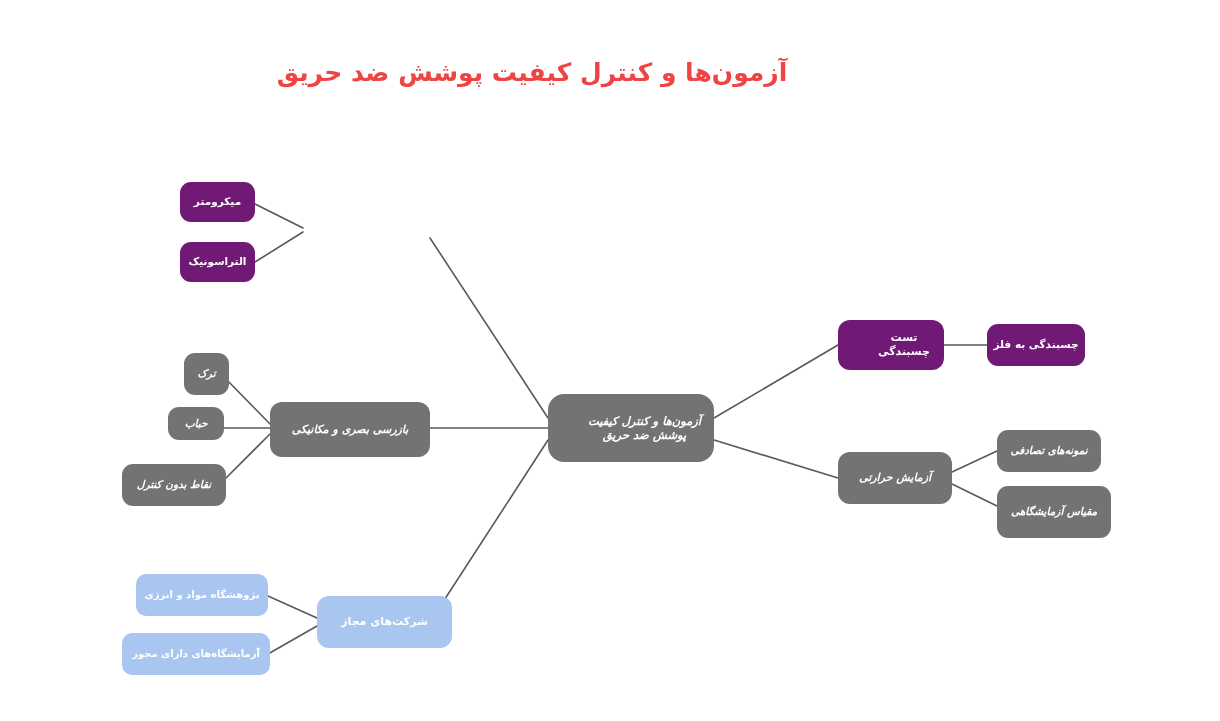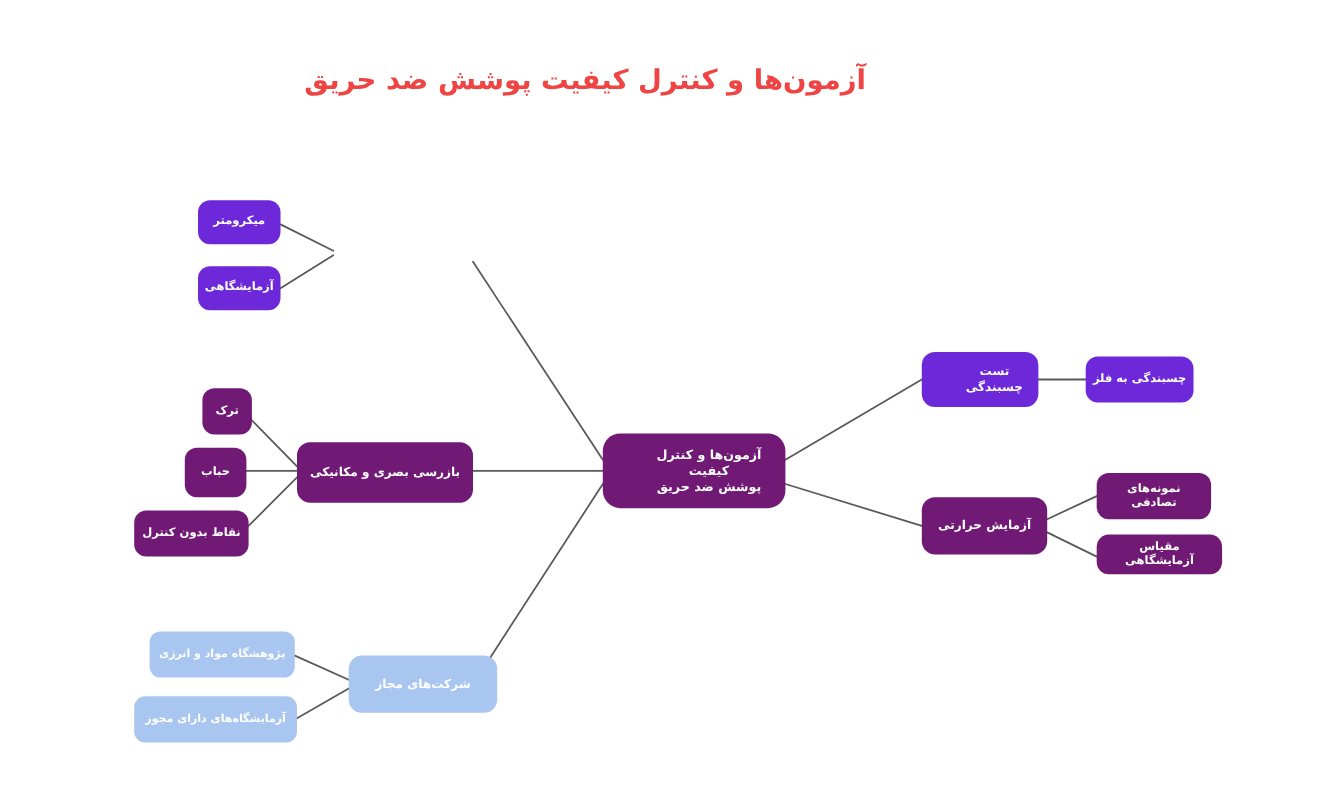--- a/index.html
+++ b/index.html
@@ -63,22 +63,22 @@
     font-size: 11px;
   }
   .node.leaf {
     font-size: 10.5px;
     border-radius: 11px;
   }
   .node.leaf-sm {
     font-size: 10px;
     border-radius: 10px;
   }
-  .c-bright  { background: #701a75; }
-  .c-medium  { background: #6d28d9; align-items: center; }
+  .c-bright  { background: #737373; font-style: italic; }
+  .c-medium  { background: #701a75; align-items: center; }
   .c-light   { background: #a8c6f0; }
   .node span { display: block; }
 </style>
 </head>
 <body>
 
 <div id="canvas">
 
   <div class="title">آزمون‌ها و کنترل کیفیت پوشش ضد حریق</div>
 
@@ -118,32 +118,32 @@
       <span>پوشش ضد حریق</span>
     </div>
   </div>
 
 
   <div class="node leaf c-medium" style="left:180px; top:182px; width:75px; height:40px;">
     <span>میکرومتر</span>
   </div>
 
   <div class="node leaf c-medium" style="left:180px; top:242px; width:75px; height:40px;">
-    <span>آزمایشگاهی</span>
+    <span>التراسونیک</span>
   </div>
 
   <div class="node branch c-bright" style="left:270px; top:402px; width:160px; height:55px;text-align:right;">
     <span>بازرسی بصری و مکانیکی</span>
   </div>
 
   <div class="node leaf c-bright" style="left:184px; top:353px; width:45px; height:42px;">
     <span>ترک</span>
   </div>
 
-  <div class="node leaf c-bright" style="left:168px; top:407px; width:56px; height:45px;justify-content:center;">
+  <div class="node leaf c-bright" style="left:168px; top:407px; width:56px; height:33px;justify-content:center;">
     <span>حباب</span>
   </div>
 
   <div class="node leaf c-bright" style="left:122px; top:464px; width:104px; height:42px;">
     <span>نقاط بدون کنترل</span>
   </div>
 
   <div class="node branch c-light" style="left:317px; top:596px; width:135px; height:52px;">
     <span>شرکت‌های مجاز</span>
   </div>
@@ -165,17 +165,17 @@
   </div>
 
   <div class="node branch c-bright" style="left:838px; top:452px; width:114px; height:52px;">
     <span>آزمایش حرارتی</span>
   </div>
 
   <div class="node leaf c-bright" style="left:997px; top:430px; width:104px; height:42px;">
     <span>نمونه‌های تصادفی</span>
   </div>
 
-  <div class="node leaf c-bright" style="left:997px; top:486px; width:114px; height:36px;">
+  <div class="node leaf c-bright" style="left:997px; top:486px; width:114px; height:52px;">
     <span>مقیاس آزمایشگاهی</span>
   </div>
 
 </div>
 
 </body></html>

